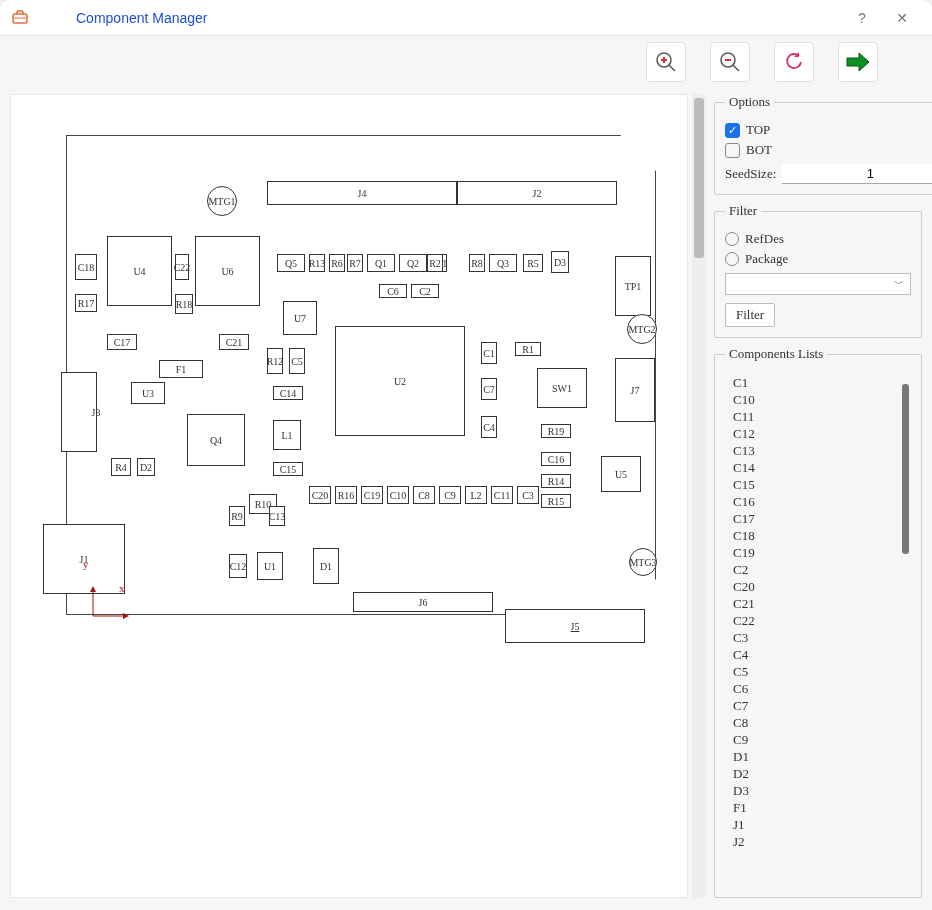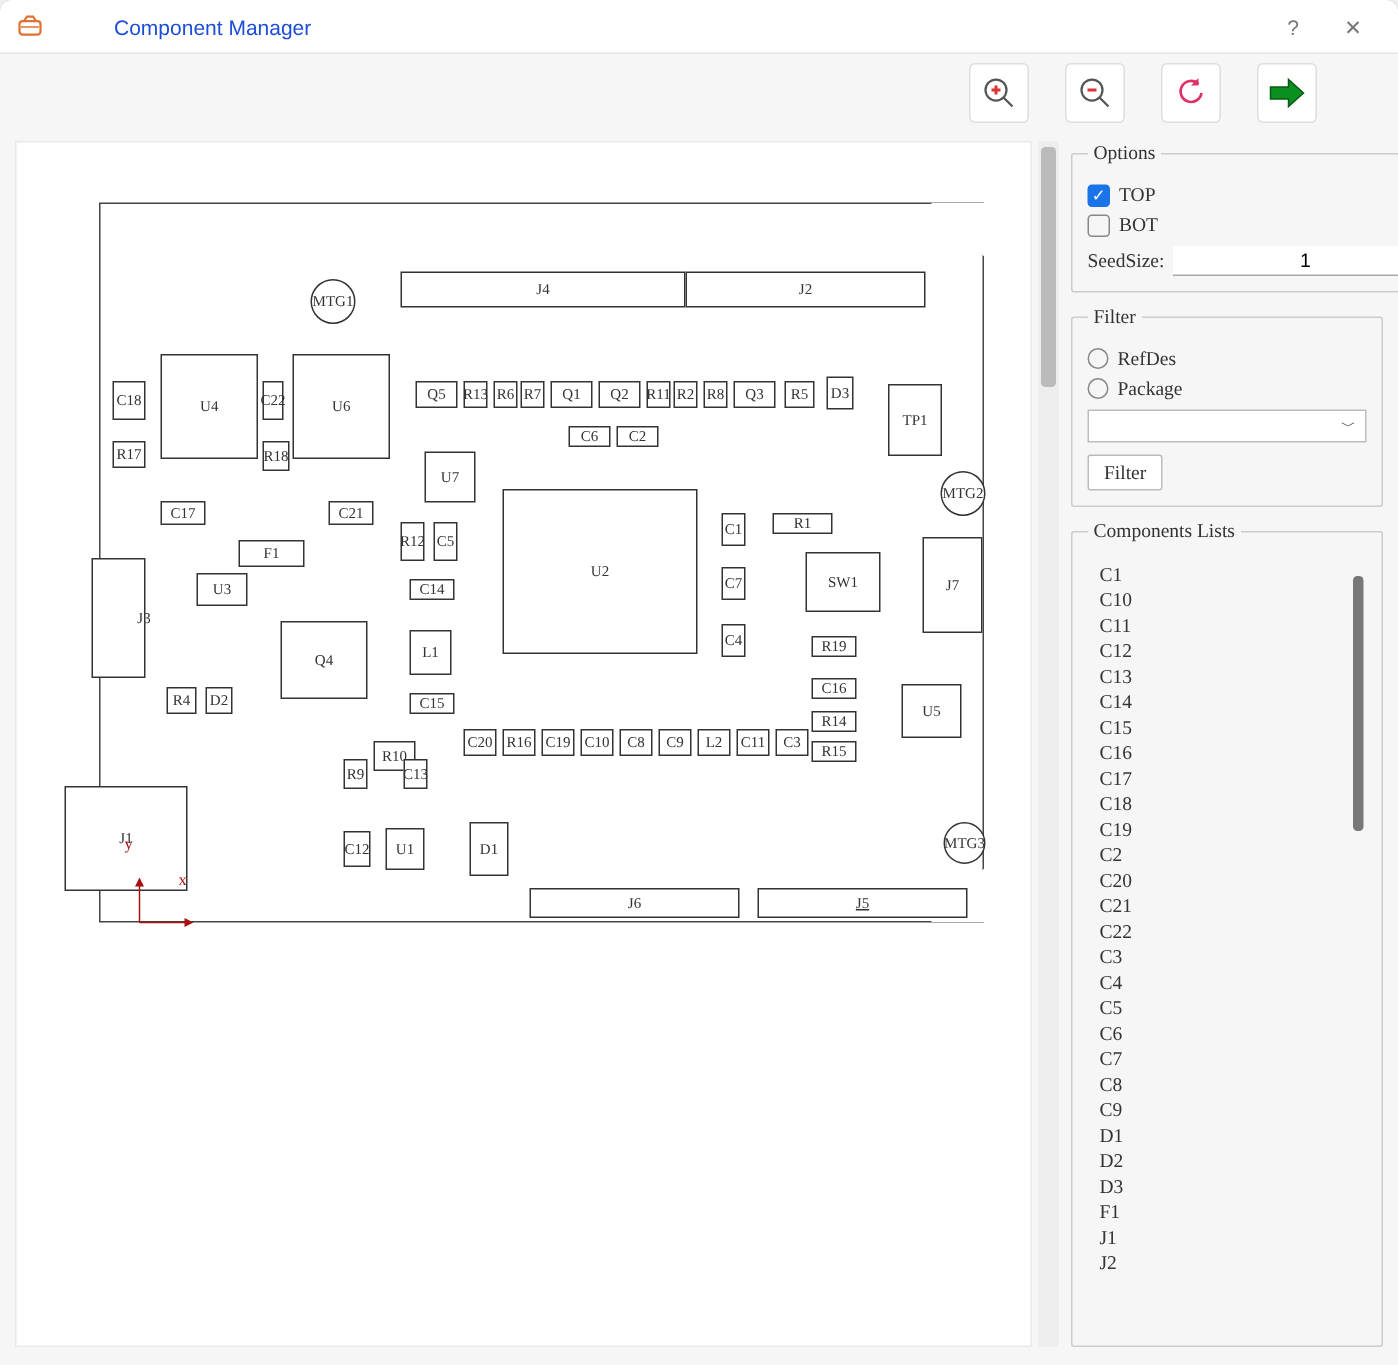--- a/index.html
+++ b/index.html
@@ -273,43 +273,43 @@
               <div class="cmp" style="left: 40px; top: 100px; width: 65px; height: 70px;">U4</div>
               <div class="cmp" style="left: 108px; top: 118px; width: 14px; height: 26px;">C22</div>
               <div class="cmp" style="left: 128px; top: 100px; width: 65px; height: 70px;">U6</div>
               <div class="cmp" style="left: 210px; top: 118px; width: 28px; height: 18px;">Q5</div>
               <div class="cmp" style="left: 242px; top: 118px; width: 16px; height: 18px;">R13</div>
               <div class="cmp" style="left: 262px; top: 118px; width: 16px; height: 18px;">R6</div>
               <div class="cmp" style="left: 280px; top: 118px; width: 16px; height: 18px;">R7</div>
               <div class="cmp" style="left: 300px; top: 118px; width: 28px; height: 18px;">Q1</div>
               <div class="cmp" style="left: 332px; top: 118px; width: 28px; height: 18px;">Q2</div>
               <div class="cmp" style="left: 364px; top: 118px; width: 16px; height: 18px;">R11</div>
-              <div class="cmp" style="left: 382px; top: 118px; width: 16px; height: 18px;">R2</div>
+              <div class="cmp" style="left: 360px; top: 118px; width: 16px; height: 18px;">R2</div>
               <div class="cmp" style="left: 402px; top: 118px; width: 16px; height: 18px;">R8</div>
               <div class="cmp" style="left: 422px; top: 118px; width: 28px; height: 18px;">Q3</div>
               <div class="cmp" style="left: 456px; top: 118px; width: 20px; height: 18px;">R5</div>
               <div class="cmp" style="left: 484px; top: 115px; width: 18px; height: 22px;">D3</div>
               <div class="cmp" style="left: 312px; top: 148px; width: 28px; height: 14px;">C6</div>
               <div class="cmp" style="left: 344px; top: 148px; width: 28px; height: 14px;">C2</div>
-              <div class="cmp" style="left: 525px; top: 120px; width: 36px; height: 48px; font-family: Liberation Serif, serif;">TP1</div>
+              <div class="cmp" style="left: 548px; top: 120px; width: 36px; height: 60px; font-family: Liberation Serif, serif;">TP1</div>
               <div class="cmp circle" style="left: 560px; top: 178px; width: 30px; height: 30px;">MTG2</div>
               <div class="cmp" style="left: 8px; top: 158px; width: 22px; height: 18px;">R17</div>
               <div class="cmp" style="left: 108px; top: 158px; width: 18px; height: 20px;">R18</div>
               <div class="cmp" style="left: 40px; top: 198px; width: 30px; height: 16px;">C17</div>
               <div class="cmp" style="left: 152px; top: 198px; width: 30px; height: 16px;">C21</div>
               <div class="cmp" style="left: 216px; top: 165px; width: 34px; height: 34px;">U7</div>
               <div class="cmp" style="left: 92px; top: 224px; width: 44px; height: 18px;">F1</div>
               <div class="cmp" style="left: 200px; top: 212px; width: 16px; height: 26px;">R12</div>
               <div class="cmp" style="left: 222px; top: 212px; width: 16px; height: 26px;">C5</div>
               <div class="cmp" style="left: -6px; top: 236px; width: 28px; height: 80px; padding-left: 34px;">J3</div>
               <div class="cmp" style="left: 64px; top: 246px; width: 34px; height: 22px;">U3</div>
               <div class="cmp" style="left: 206px; top: 250px; width: 30px; height: 14px;">C14</div>
               <div class="cmp" style="left: 268px; top: 190px; width: 130px; height: 110px; font-family: Liberation Serif, serif;">U2</div>
               <div class="cmp" style="left: 414px; top: 206px; width: 16px; height: 22px;">C1</div>
-              <div class="cmp" style="left: 448px; top: 206px; width: 40px; height: 14px;">R1</div>
+              <div class="cmp" style="left: 448px; top: 206px; width: 26px; height: 14px;">R1</div>
               <div class="cmp" style="left: 482px; top: 206px; width: 26px; height: 14px; margin-top: 48px;">R3</div>
               <div class="cmp" style="left: 414px; top: 242px; width: 16px; height: 22px;">C7</div>
               <div class="cmp" style="left: 470px; top: 232px; width: 50px; height: 40px;">SW1</div>
               <div class="cmp" style="left: 548px; top: 222px; width: 40px; height: 64px;">J7</div>
               <div class="cmp" style="left: 120px; top: 278px; width: 58px; height: 52px;">Q4</div>
               <div class="cmp" style="left: 206px; top: 284px; width: 28px; height: 30px;">L1</div>
               <div class="cmp" style="left: 414px; top: 280px; width: 16px; height: 22px;">C4</div>
               <div class="cmp" style="left: 474px; top: 288px; width: 30px; height: 14px;">R19</div>
               <div class="cmp" style="left: 44px; top: 322px; width: 20px; height: 18px;">R4</div>
               <div class="cmp" style="left: 70px; top: 322px; width: 18px; height: 18px;">D2</div>
@@ -329,21 +329,21 @@
               <div class="cmp" style="left: 450px; top: 350px; width: 22px; height: 18px;">C3</div>
               <div class="cmp" style="left: 162px; top: 370px; width: 16px; height: 20px;">R9</div>
               <div class="cmp" style="left: 182px; top: 358px; width: 28px; height: 20px;">R10</div>
               <div class="cmp" style="left: 202px; top: 370px; width: 16px; height: 20px;">C13</div>
               <div class="cmp" style="left: -24px; top: 388px; width: 82px; height: 70px;">J1</div>
               <div class="cmp" style="left: 162px; top: 418px; width: 18px; height: 24px;">C12</div>
               <div class="cmp" style="left: 190px; top: 416px; width: 26px; height: 28px;">U1</div>
               <div class="cmp" style="left: 246px; top: 412px; width: 26px; height: 36px;">D1</div>
               <div class="cmp circle" style="left: 562px; top: 412px; width: 28px; height: 28px;">MTG3</div>
               <div class="cmp" style="left: 286px; top: 456px; width: 140px; height: 20px;">J6</div>
-              <div class="cmp" style="left: 438px; top: 456px; width: 140px; height: 20px; text-decoration: underline;">J5</div>
+              <div class="cmp" style="left: 438px; top: 473px; width: 140px; height: 34px; text-decoration: underline;">J5</div>
             </div>
           <div class="axes">
             <svg width="40" height="34">
               <line x1="4" y1="30" x2="4" y2="4" stroke="#aa1010" stroke-width="1"></line>
               <line x1="4" y1="30" x2="36" y2="30" stroke="#aa1010" stroke-width="1"></line>
               <path d="M4 0 L1 6 L7 6 Z" fill="#aa1010"></path>
               <path d="M40 30 L34 27 L34 33 Z" fill="#aa1010"></path>
             </svg>
             <span class="ylab">y</span>
             <span class="xlab">x</span>

